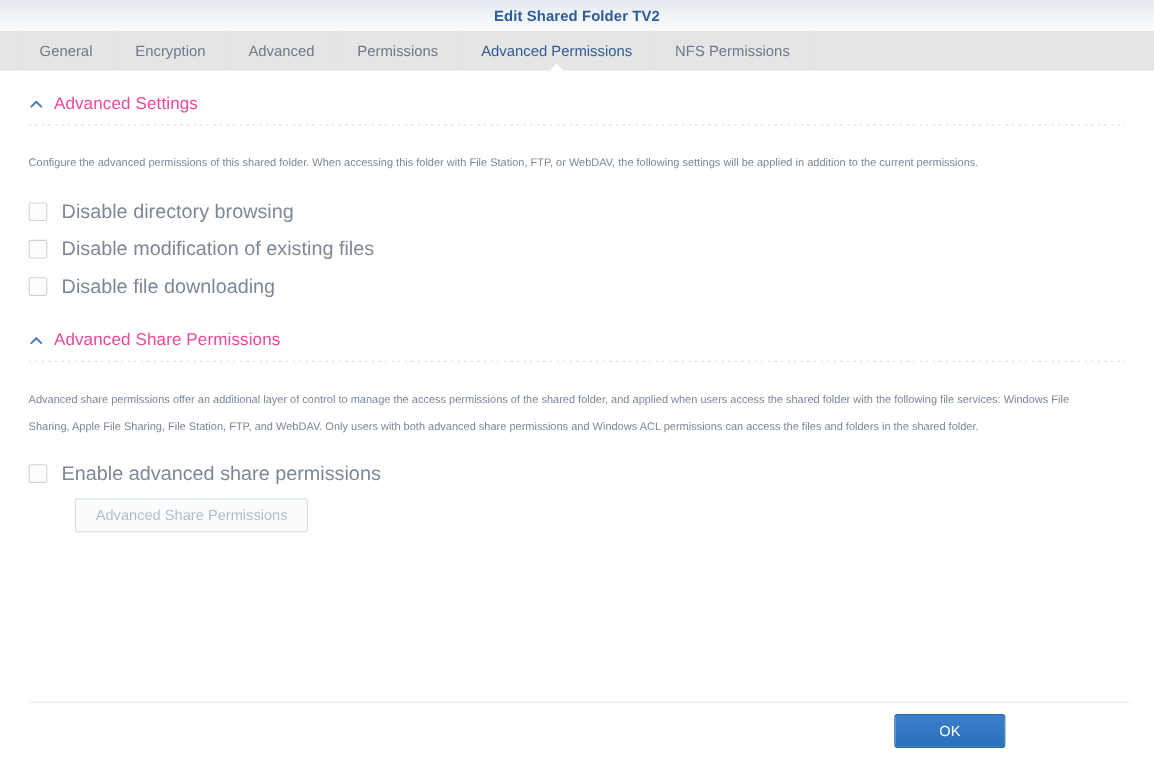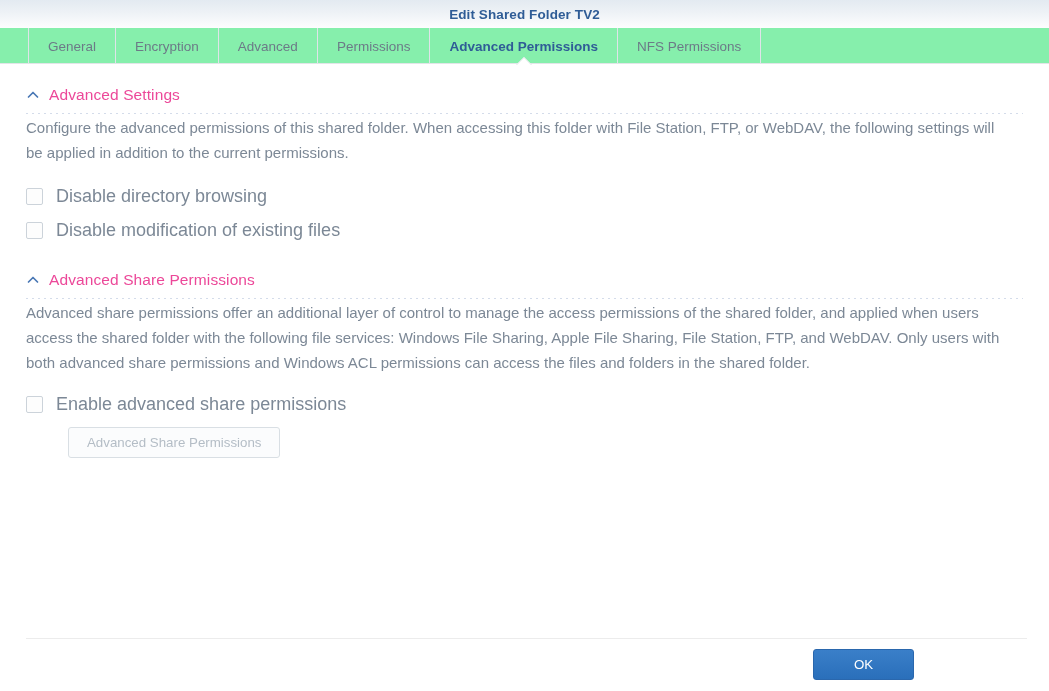--- a/index.html
+++ b/index.html
@@ -31,25 +31,25 @@
   .titlebar-text {
     font-size: 13.5px;
     font-weight: bold;
     color: #2f5c96;
     letter-spacing: 0.1px;
   }
 
   
   .tabbar {
     height: 36px;
-    background: #86efac;
+    background: #e5e5e5;
     display: flex;
     align-items: stretch;
     position: relative;
-    padding-left: 28px;
+    padding-left: 16px;
     box-sizing: border-box;
   }
   .tabbar::after {
     content: "";
     position: absolute;
     left: 0;
     right: 0;
     bottom: 0;
     height: 1px;
     background: #e2e5e8;
@@ -63,21 +63,21 @@
     color: #6c7a87;
     white-space: nowrap;
     cursor: pointer;
     border-left: 1px solid #dfe4e9;
   }
   .tab:first-child {
     border-left: 1px solid #dfe4e9;
   }
   .tab.active {
     color: #2f5c96;
-    font-weight: bold;
+    font-weight: normal;
   }
   .tab-end-sep {
     border-left: 1px solid #dfe4e9;
     width: 0;
   }
   
   .tab-notch {
     position: absolute;
     bottom: -1px;
     left: 50%;
@@ -143,24 +143,24 @@
   .dotted-rule {
     margin-top: 9px;
     height: 1px;
     background-image: repeating-linear-gradient(
       to right,
       #d4dcea 0px, #d4dcea 2px, rgba(255,255,255,0) 2px, rgba(255,255,255,0) 6px
     );
   }
 
   .paragraph {
-    font-size: 15px;
+    font-size: 10px;
     line-height: 25px;
     color: #7c8896;
-    margin-top: 1px;
+    margin-top: 22px;
     max-width: 985px;
   }
 
   .check-list {
     margin-top: 14px;
   }
   .check-row {
     display: flex;
     align-items: center;
     gap: 13px;
@@ -291,20 +291,24 @@
 
   <div class="check-list">
     <div class="check-row">
       <span class="checkbox"></span>
       <span class="check-label">Disable directory browsing</span>
     </div>
     <div class="check-row">
       <span class="checkbox"></span>
       <span class="check-label">Disable modification of existing files</span>
     </div>
+    <div class="check-row">
+      <span class="checkbox"></span>
+      <span class="check-label">Disable file downloading</span>
+    </div>
   </div>
 
   <div class="section-header" style="padding-top:24px;">
     <span class="chevron-up">
       <svg width="14" height="14" viewBox="0 0 14 14">
         <path d="M2.5 9 L7 4.5 L11.5 9" fill="none" stroke="#4a78b5" stroke-width="1.7" stroke-linecap="round" stroke-linejoin="round"></path>
       </svg>
     </span>
     <span class="section-title">Advanced Share Permissions</span>
   </div>

